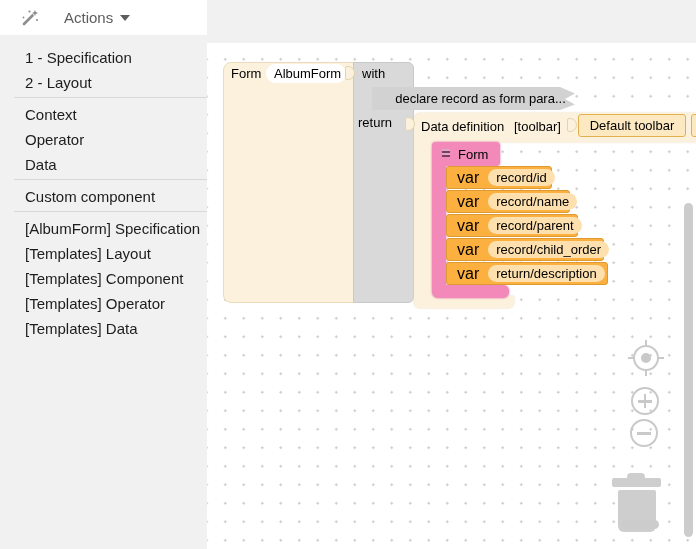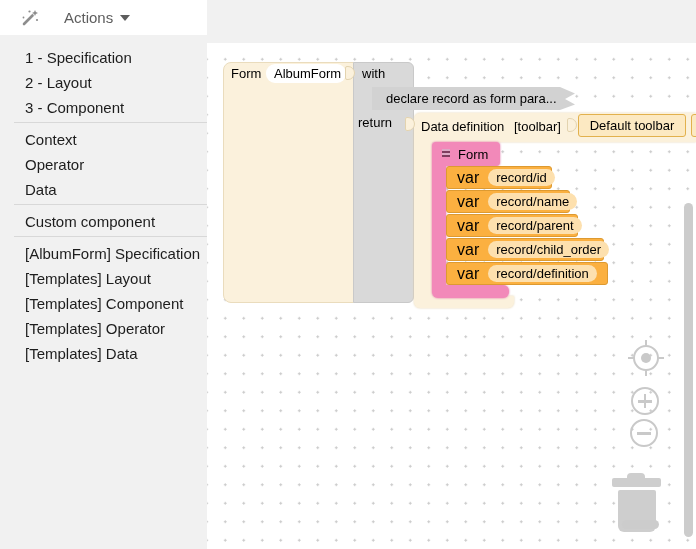--- a/index.html
+++ b/index.html
@@ -17,21 +17,21 @@
   
   #sidebar { left:14px; top:35px; width:204px; height:514px; background:#f1f1f1; padding-top:10px; }
   .side-item { height:25px; line-height:25px; padding-left:11px; font-size:15px; color:#1d1d1d; cursor:pointer; white-space:nowrap; }
   .side-sep { border:none; border-top:1px solid #d8d8d8; margin:2px 0 4px 0; }
 
   
   #canvas { left:207px; top:43px; width:489px; height:506px; background:#ffffff; overflow:hidden;
     background-image:radial-gradient(circle, #c9c9c9 1.1px, rgba(0,0,0,0) 1.2px);
     background-size:18.5px 18.5px; background-position:9px 7px; }
 
-  .blk-text { font-size:13px; color:#000; white-space:nowrap; }
+  .blk-text { font-size:13px; color:#000; white-space:nowrap;text-align:center; }
   .block-cream { background:#FBF1DC; border:1px solid #EADCBD; }
   .block-gray  { background:#D9D9D9; border:1px solid #C9C9C9; }
   .pink { background:#F289B9; }
   .pink-group { filter:drop-shadow(0 0 1px #e075a8); }
   .cream-group { filter:drop-shadow(0 0 1px #e6d6b4); }
   .var-block { background:#FBB040; border:1px solid #DD9A31; border-radius:3px; display:flex; align-items:center; cursor:grab; }
   .var-kw { padding-left:10px; font-size:16px; color:#000; }
   .var-pill { margin-left:9px; background:#FDE0AE; border-radius:9px; padding:1px 8px; font-size:13px; color:#000; }
   .input-pill { background:#ffffff; border-radius:9px; font-size:13px; color:#000; line-height:19px; padding:0 8px; }
   .socket { background:#FBF1DC; border:1px solid #E3D3AF; border-radius:2px 7px 7px 2px; }
@@ -59,21 +59,20 @@
     </svg>
     <div id="actions-btn">
       <span>Actions</span>
       <span class="caret-down"></span>
     </div>
   </div>
 
   <div id="sidebar" class="abs">
     <div class="side-item">1 - Specification</div>
     <div class="side-item">2 - Layout</div>
-    <div class="side-item">3 - Component</div>
     <hr class="side-sep">
     <div class="side-item">Context</div>
     <div class="side-item">Operator</div>
     <div class="side-item">Data</div>
     <hr class="side-sep">
     <div class="side-item">Custom component</div>
     <hr class="side-sep">
     <div class="side-item">[AlbumForm] Specification</div>
     <div class="side-item">[Templates] Layout</div>
     <div class="side-item">[Templates] Component</div>
@@ -128,21 +127,21 @@
     <div class="abs var-block" style="left:239px; top:171px; width:132px; height:23px;">
       <span class="var-kw">var</span>
       <span class="var-pill">record/parent</span>
     </div>
     <div class="abs var-block" style="left:239px; top:195px; width:158px; height:23px;">
       <span class="var-kw">var</span>
       <span class="var-pill">record/child_order</span>
     </div>
     <div class="abs var-block" style="left:239px; top:219px; width:162px; height:23px;">
       <span class="var-kw">var</span>
-      <span class="var-pill">record/definition</span>
+      <span class="var-pill">return/description</span>
     </div>
 
     <div class="abs" style="left:421px; top:297px; width:36px; height:36px;">
       <div class="tick" style="left:17px; top:0; width:2px; height:7px;"></div>
       <div class="tick" style="left:17px; top:29px; width:2px; height:7px;"></div>
       <div class="tick" style="left:0; top:17px; width:7px; height:2px;"></div>
       <div class="tick" style="left:29px; top:17px; width:7px; height:2px;"></div>
       <div class="abs ctl-circle" style="left:5px; top:5px; width:26px; height:26px;"></div>
       <div class="abs" style="left:13px; top:13px; width:10px; height:10px; background:#c9c9c9; border-radius:50%;"></div>
     </div>

